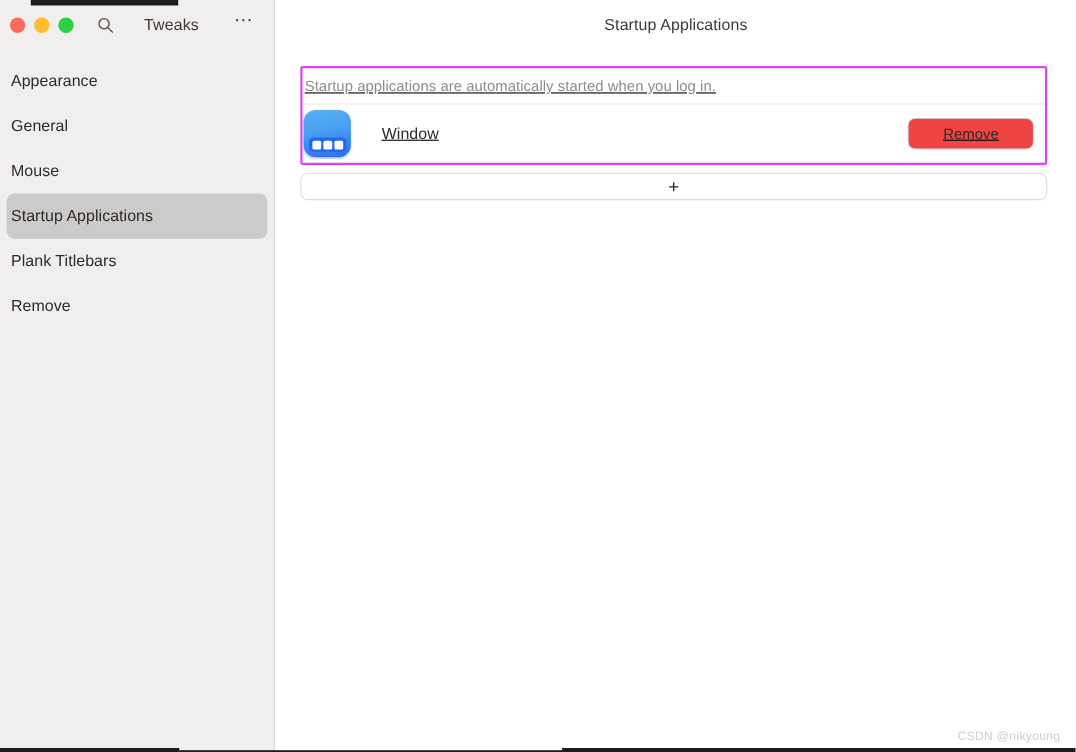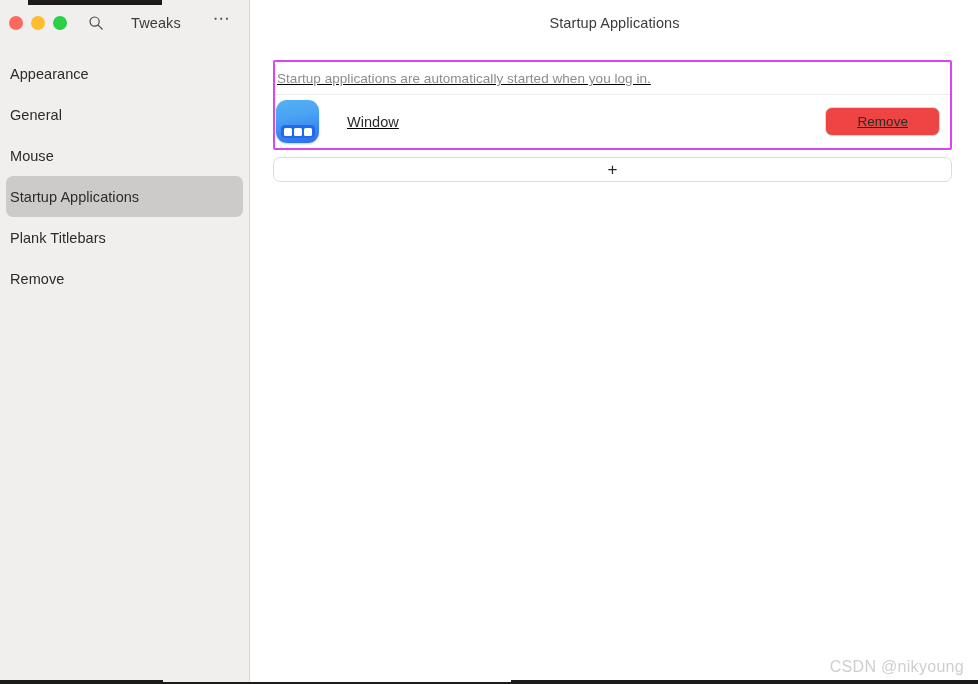--- a/index.html
+++ b/index.html
@@ -254,21 +254,21 @@
     color: #2b2927;
     line-height: 1;
     font-weight: 300;
   }
 
   
   #watermark {
     position: absolute;
     right: 14px;
     bottom: 8px;
-    font-size: 16px;
+    font-size: 11px;
     color: #cfcecd;
     letter-spacing: 0.3px;
     z-index: 30;
   }
 </style>
 </head>
 <body>
 
 <div id="app-window">
 

